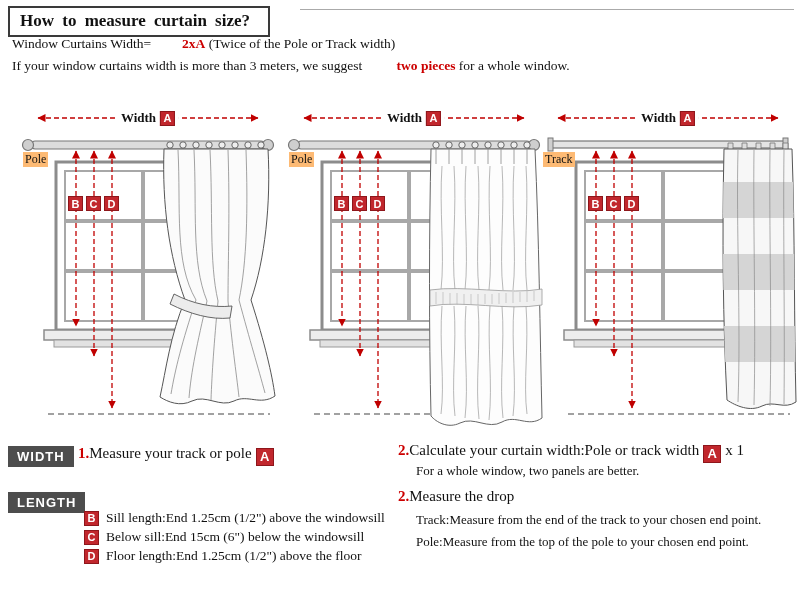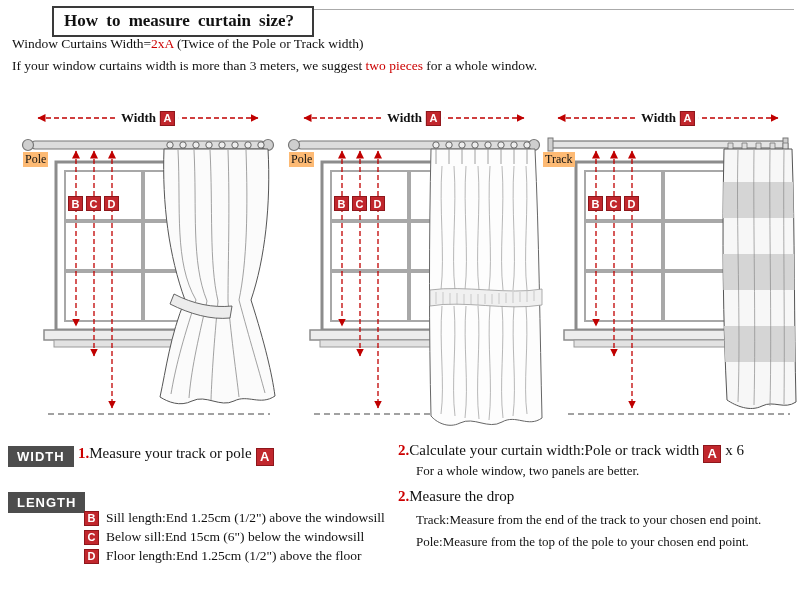--- a/index.html
+++ b/index.html
@@ -1,23 +1,23 @@
 <!DOCTYPE html>
 <html style="--accent: #cc0000; --badge_bg: #c1272d; --label_bg: #4d4d4d;"><head>
 <meta charset="utf-8">
 <style>
   html,body{margin:0;padding:0;background:#fff;}
   .page{position:relative;width:800px;height:589px;background:#fff;overflow:hidden;
         font-family:"Liberation Serif","DejaVu Serif",serif;color:#111;}
   .title-box{position:absolute;left:8px;top:6px;border:2px solid #3a3a3a;
-             padding:3px 18px 4px 10px;font-weight:bold;font-size:17px;word-spacing:4px;background:#fff;z-index:3;margin-left:44px;}
+             padding:3px 18px 4px 10px;font-weight:bold;font-size:17px;word-spacing:4px;background:#fff;z-index:3;}
   .top-rule{position:absolute;left:300px;right:6px;top:9px;border-top:1px solid #aaa;}
   .intro{position:absolute;left:12px;margin:0;font-size:13.5px;white-space:nowrap;}
   .red{color:var(--accent,#cc0000);}
-  .b{font-weight:normal;}
+  .b{font-weight:bold;margin-left:31px;}
   .diagram{position:absolute;top:104px;width:260px;height:332px;}
   .diagram svg{position:absolute;left:0;top:0;}
   .wlabel{position:absolute;top:6px;left:50%;transform:translate(-50%,0);display:flex;
           gap:4px;align-items:center;background:#fff;padding:0 4px;z-index:2;}
   .wtext{font-weight:bold;font-size:13px;}
   .slabel{position:absolute;top:48px;left:5px;font-size:12px;background:#fdba74;padding:0 2px;z-index:2;}
   .badge{display:inline-flex;align-items:center;justify-content:center;
          background:var(--badge_bg,#c1272d);color:#fff;font-family:"Liberation Sans",sans-serif;
          font-weight:bold;box-sizing:border-box;border:1px solid #8e161b;}
   .badge.sm{width:15px;height:15px;font-size:11px;}
@@ -201,21 +201,21 @@
     <div class="badge bcd" style="left:50px">B</div>
     <div class="badge bcd" style="left:68px">C</div>
     <div class="badge bcd" style="left:86px">D</div>
   </div>
 
   <div class="sec-label" style="top:446px">WIDTH</div>
   <div class="step" style="left:78px;top:445px">
     <span class="num">1.</span><span>Measure your track or pole</span><span class="badge md">A</span>
   </div>
   <div class="step" style="left:398px;top:442px">
-    <span class="num">2.</span><span>Calculate your curtain width:Pole or track width</span><span class="badge md">A</span><span>x 6</span>
+    <span class="num">2.</span><span>Calculate your curtain width:Pole or track width</span><span class="badge md">A</span><span>x 1</span>
   </div>
   <div class="note" style="left:416px;top:463px">For a whole window, two panels are better.</div>
 
   <div class="sec-label" style="top:492px">LENGTH</div>
   <div class="li" style="left:84px;top:510px">
     <span class="badge sm">B</span>
     <span>Sill length:End 1.25cm (1/2") above the windowsill</span>
   </div>
   <div class="li" style="left:84px;top:529px">
     <span class="badge sm">C</span>

